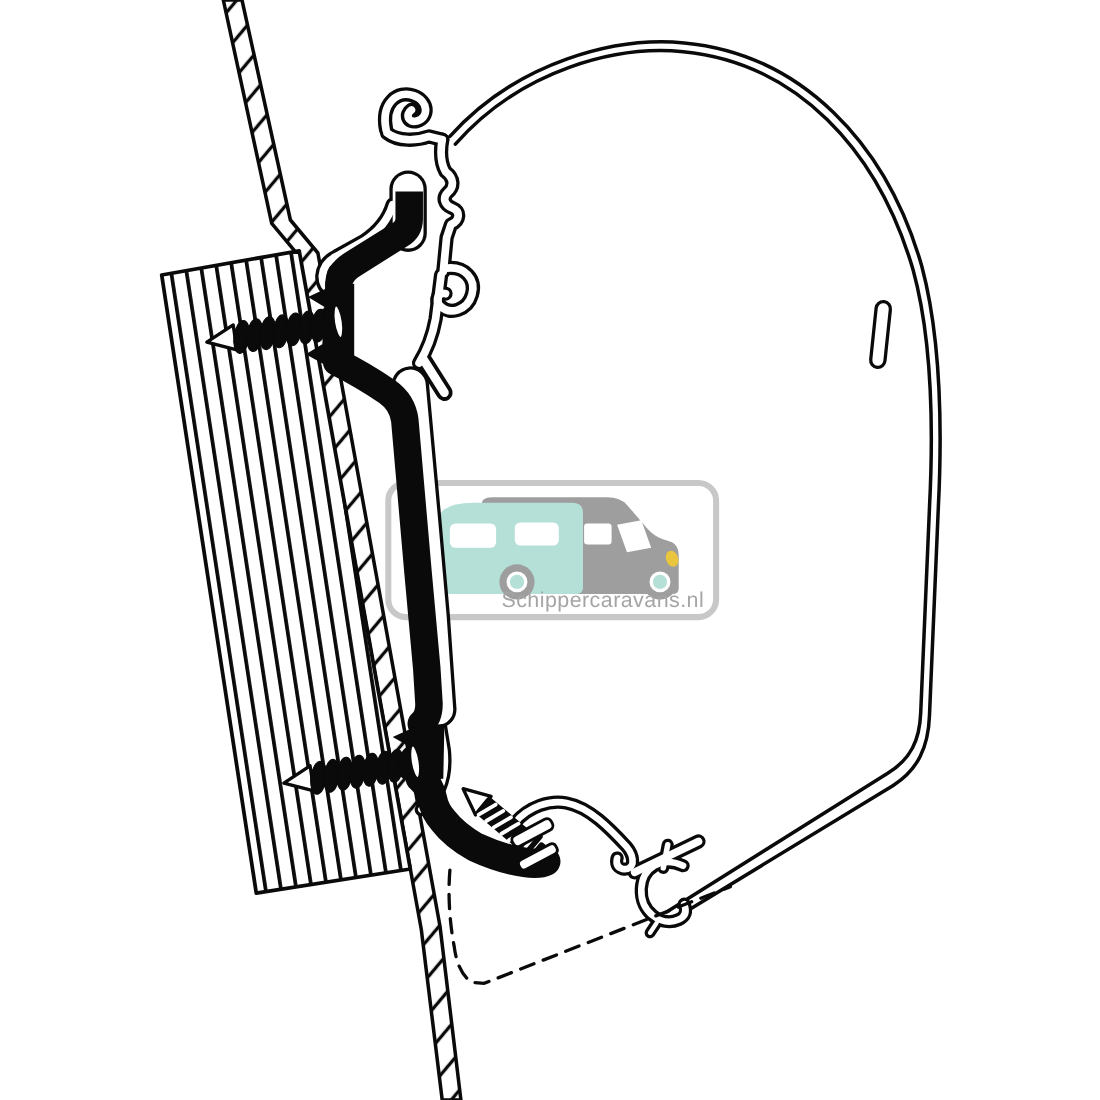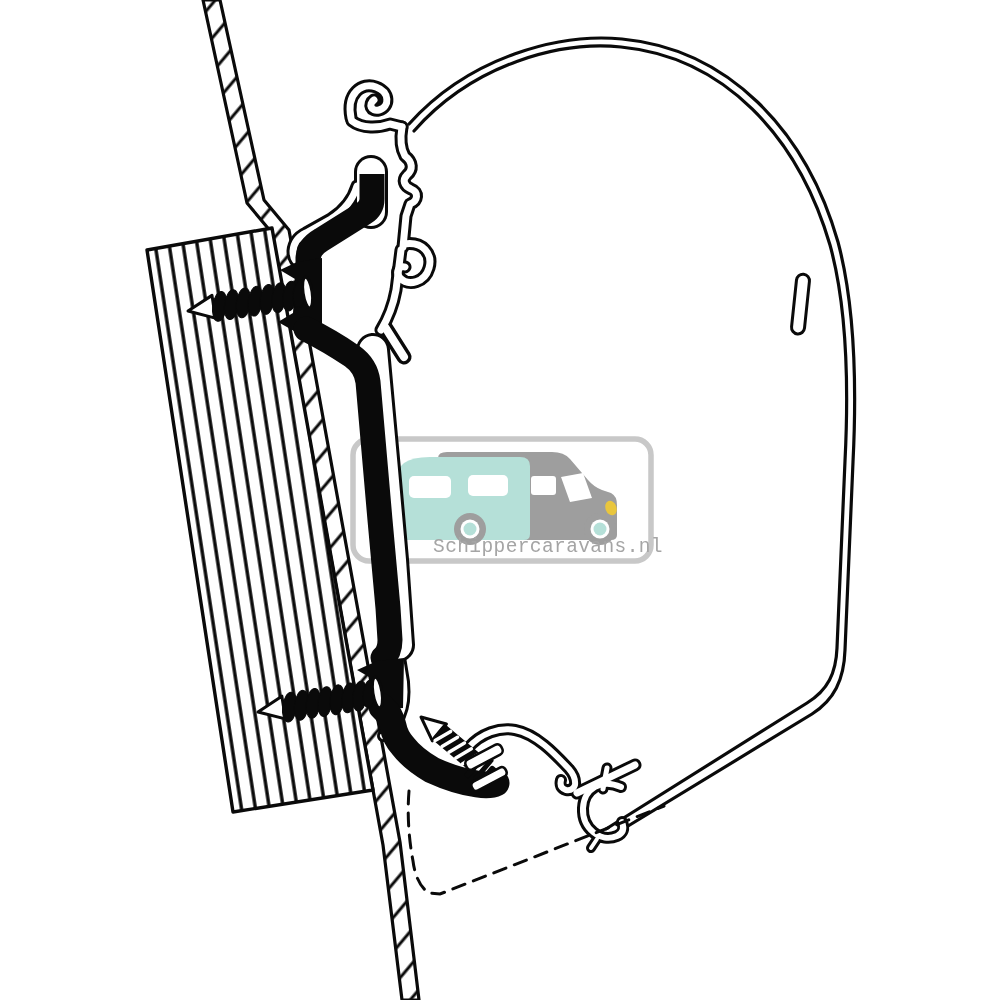--- a/index.html
+++ b/index.html
@@ -1,19 +1,19 @@
 <!DOCTYPE html>
 <html style="--line: #0a0a0a; --background: #ffffff; --watermark_border: #c8c8c8; --watermark_gray: #9e9e9e; --watermark_teal: #b5e0d8; --watermark_text: #a5a5a5; --headlight_yellow: #e9c63d;"><head>
 <meta charset="utf-8">
 <style>
   html,body{margin:0;padding:0;background:#fff;}
   #stage{
     width:887px;height:1000px;position:relative;
     background:var(--background,#fff);
-    font-family:Liberation Mono, monospace;
+    font-family:Liberation Sans, sans-serif;
     overflow:hidden;
     text-align:right;
   }
   svg{display:block;}
   .outl{fill:none;stroke:var(--line,#0a0a0a);stroke-width:3.2;stroke-linecap:round;stroke-linejoin:round;}
   .tubeB{stroke:var(--line,#0a0a0a);fill:none;stroke-linecap:round;stroke-linejoin:round;}
   .tubeW{stroke:var(--background,#fff);fill:none;stroke-linecap:round;stroke-linejoin:round;}
   .blk{fill:var(--line,#0a0a0a);}
   .adp{fill:none;stroke:var(--line,#0a0a0a);stroke-linejoin:round;}
   .scw{fill:var(--background,#fff);stroke:var(--line,#0a0a0a);stroke-width:3;stroke-linejoin:round;}

